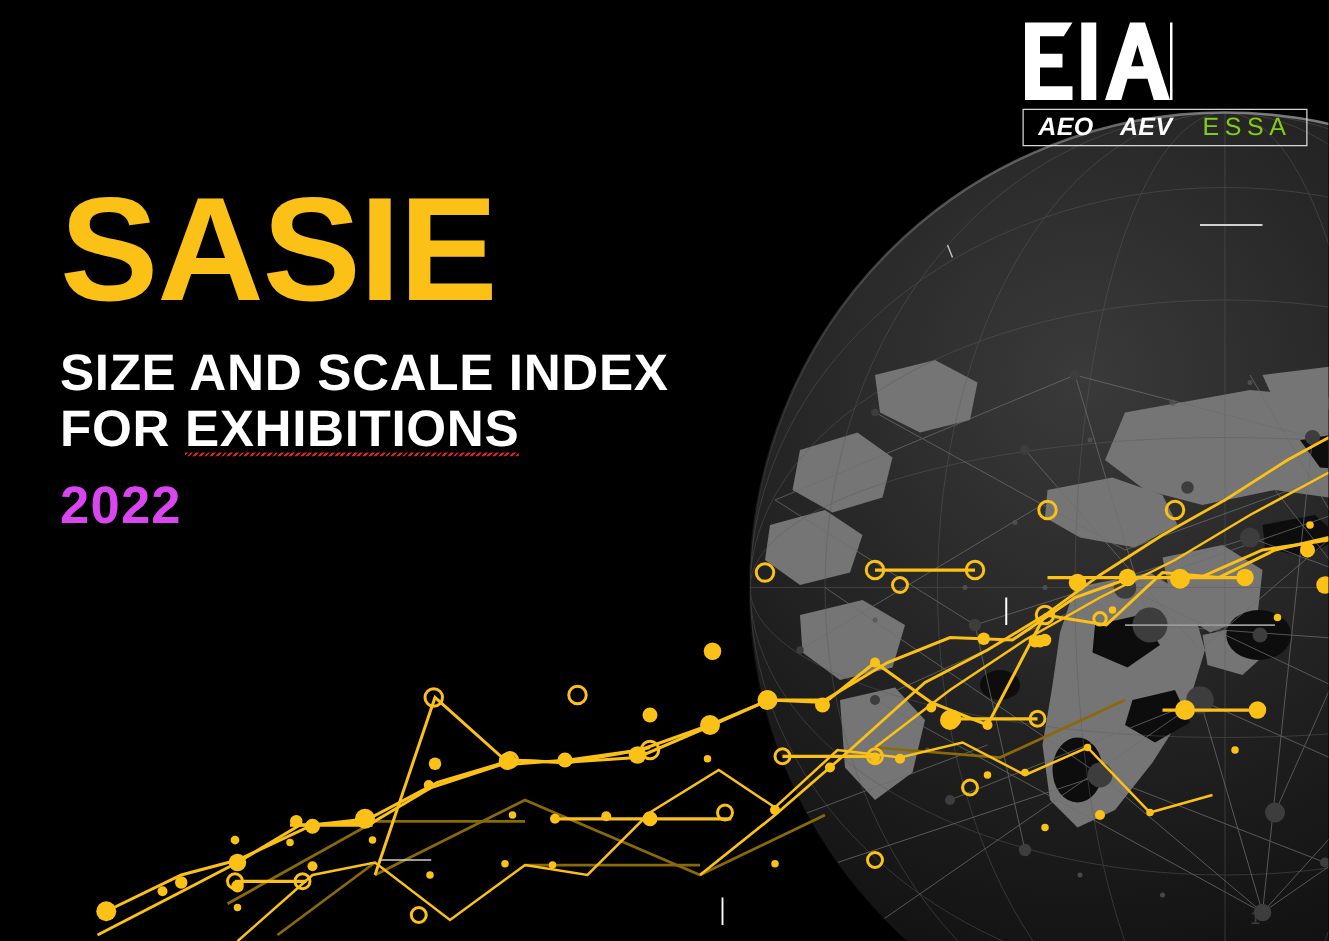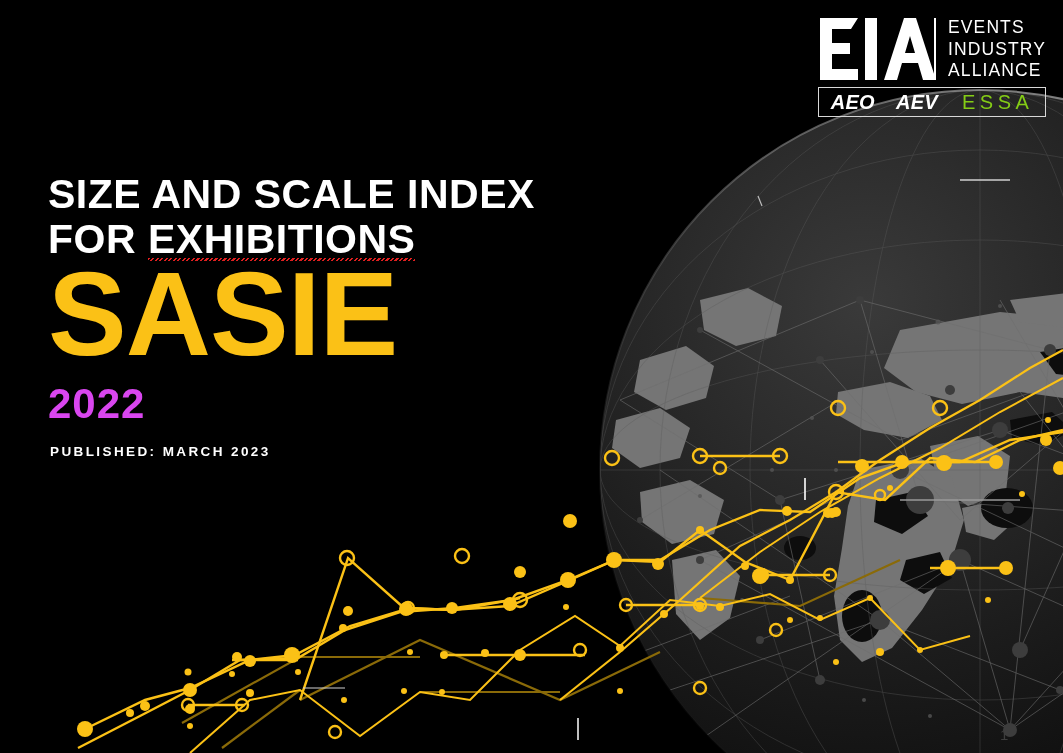--- a/index.html
+++ b/index.html
@@ -498,38 +498,32 @@
 
           <path d="M2 2 L40 2 L33 13 L14 13 L14 27 L32 27 L32 38 L14 38 L14 53 L40 53 L40 64 L2 64 Z" fill="#ffffff"></path>
 
           <path d="M47 2 L59 2 L59 64 L47 64 Z" fill="#ffffff"></path>
 
           <path d="M86 2 L98 2 L118 64 L105 64 L100 47 L84 47 L79 64 L66 64 Z
                    M92 20 L87 37 L97 37 Z" fill="#ffffff"></path>
         </svg>
       </div>
       <div id="logo-divider"></div>
-      <div id="logo-words">
-        <div>EVENTS</div>
-        <div>INDUSTRY</div>
-        <div>ALLIANCE</div>
-      </div>
     </div>
     <div id="logo-box">
       <span class="logo-box-bold">AEO</span>
       <span class="logo-box-bold">AEV</span>
       <span class="logo-box-spaced">ESSA</span>
     </div>
   </div>
 
   <div id="headline">
+    <div id="brand-title">SASIE</div>
     <div id="subtitle">
       <span>SIZE AND SCALE INDEX</span><br>
       <span id="subtitle-line2"><span>FOR </span><span class="spellcheck-word">EXHIBITIONS</span></span>
     </div>
-    <div id="brand-title">SASIE</div>
     <div id="year">2022</div>
-    <div id="published">PUBLISHED: MARCH 2023</div>
   </div>
 
   <div id="page-number">1</div>
 
 </div>
 
 </body></html>

